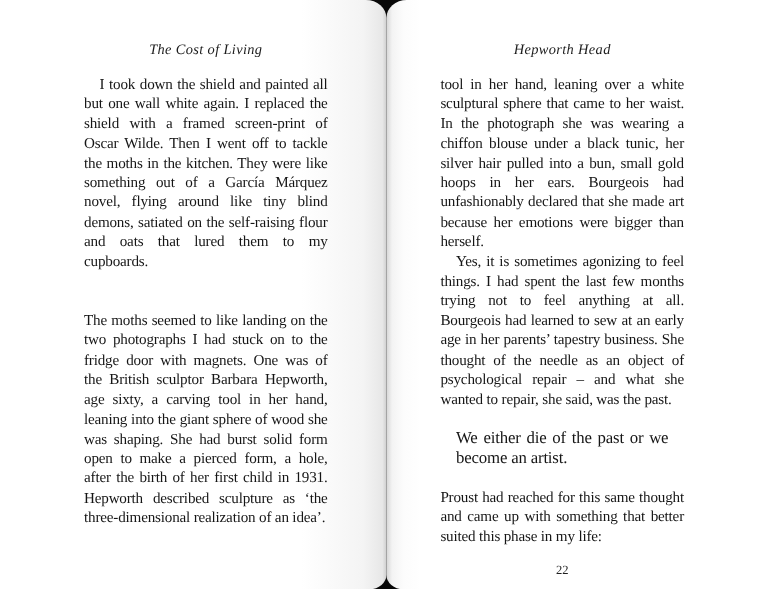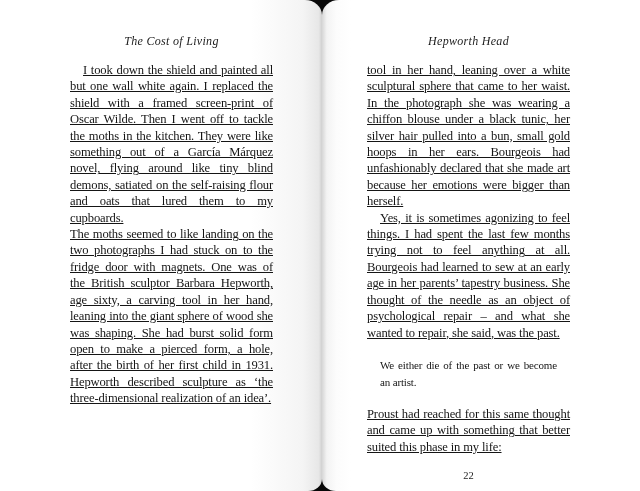--- a/index.html
+++ b/index.html
@@ -49,26 +49,26 @@
     margin: 0 0 13px 0;
     white-space: nowrap;
   }
   .body-text {
     font-size: 12.6px;
     line-height: 16.4px;
     letter-spacing: -0.15px;
     text-align: justify;
     color: #151515;
   }
-  .body-text p { margin: 0; text-decoration: underline; }
+  .body-text p { margin: 0; }
   p.indent { text-indent: 13px; }
-  p.section-gap { }
+  p.section-gap { margin-top: 33px; }
   .quote {
     margin: 16px 13px 15px 13px;
-    font-size: 11px;
+    font-size: 14px;
     line-height: 17px;
     text-align: justify;
     color: #151515;
   }
   .page-number {
     position: absolute;
     bottom: 44px;
     width: 203px;
     text-align: center;
     font-size: 10.5px;

